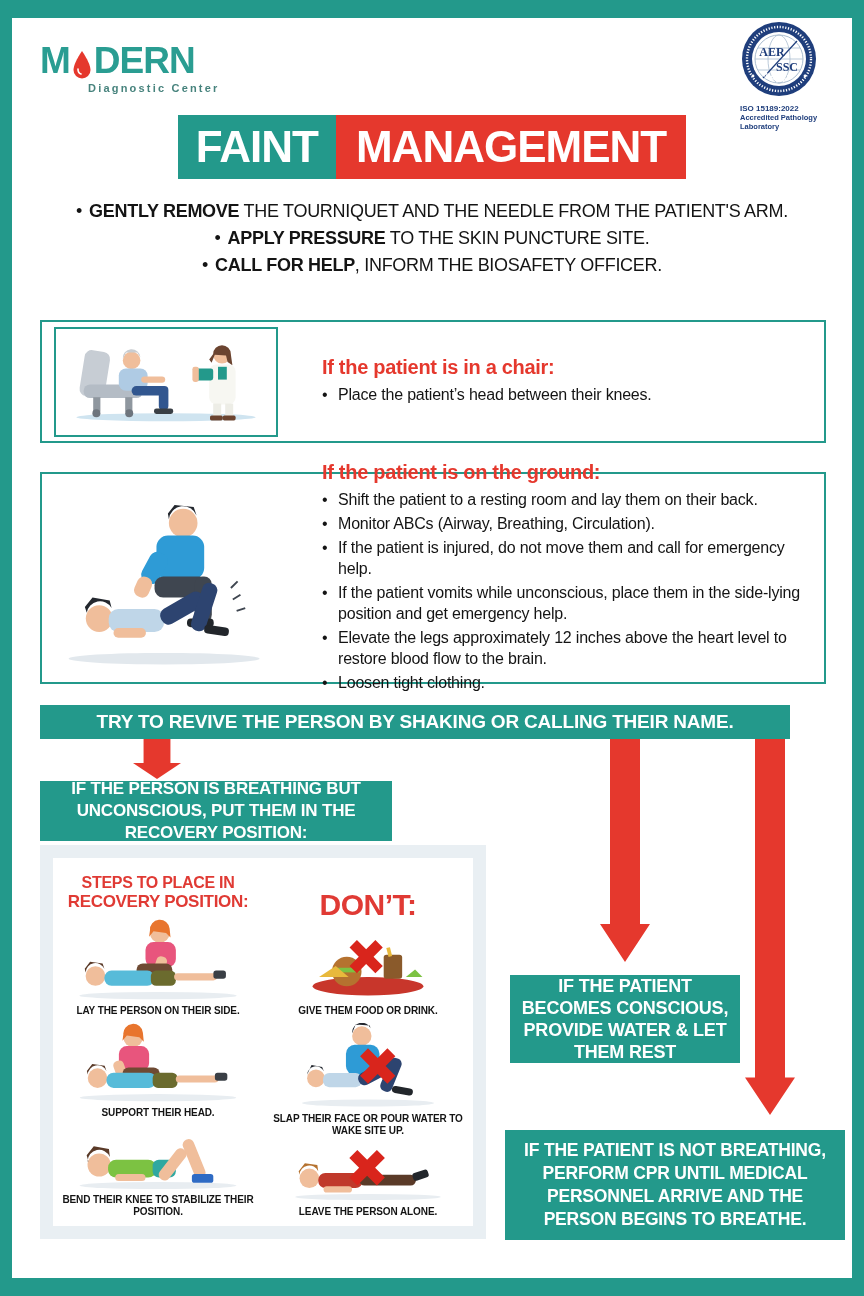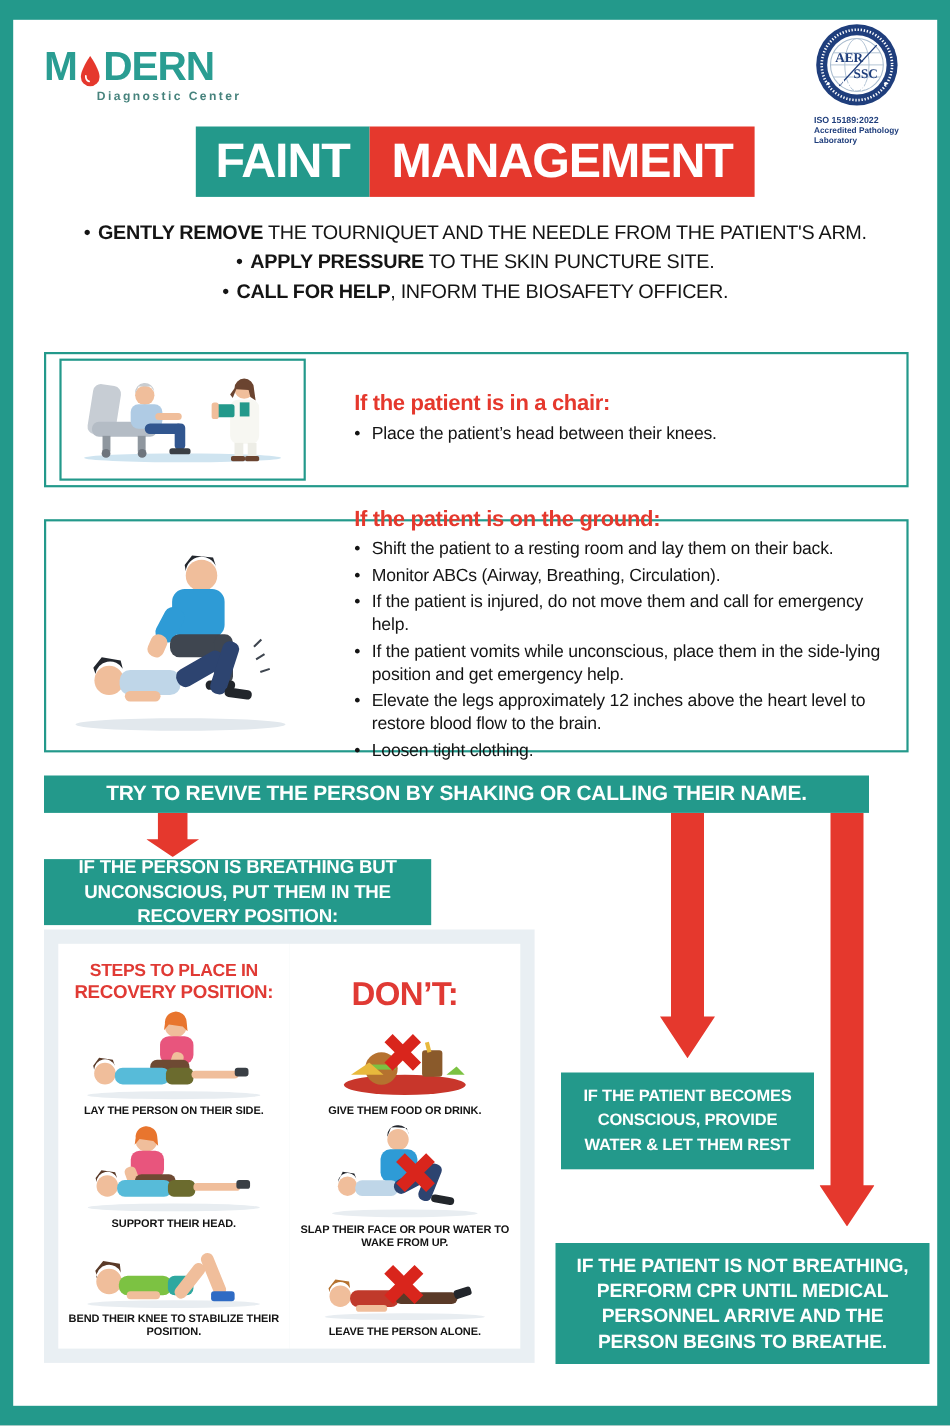--- a/index.html
+++ b/index.html
@@ -61,21 +61,21 @@
     clip-path:polygon(20% 0,80% 0,80% 83%,100% 83%,50% 100%,0 83%,20% 83%);}
   .arrow-long{left:733px;top:721px;width:50px;height:376px;
     clip-path:polygon(20% 0,80% 0,80% 90%,100% 90%,50% 100%,0 90%,20% 90%);}
   
   .teal-box{
     position:absolute;background:#23998B;color:#fff;font-weight:800;
     display:flex;align-items:center;justify-content:center;text-align:center;
     letter-spacing:-0.2px;
   }
   .box-breathing{left:28px;top:763px;width:352px;height:60px;font-size:17px;line-height:22px;padding:0 18px;}
-  .box-conscious{left:498px;top:957px;width:230px;height:88px;font-size:15px;line-height:22px;padding:0 10px;}
+  .box-conscious{left:498px;top:957px;width:230px;height:88px;font-size:18px;line-height:22px;padding:0 10px;}
   .box-cpr{left:493px;top:1112px;width:340px;height:110px;font-size:17.5px;line-height:23px;padding:0 14px;}
   
   .panels{
     position:absolute;left:28px;top:827px;width:446px;height:394px;
     background:#E9EFF3;display:flex;padding:13px;
   }
   .panel{background:#fff;flex:1;display:flex;flex-direction:column;align-items:center;padding:10px 6px 8px 6px;}
   .rec-h1{color:#E03A34;font-weight:700;font-size:16px;letter-spacing:-0.3px;margin-top:6px;}
   .rec-h2{color:#E03A34;font-weight:800;font-size:17px;letter-spacing:-0.3px;}
   .dont-h{color:#E03A34;font-weight:800;font-size:30px;letter-spacing:-0.5px;margin-top:20px;}
@@ -337,21 +337,21 @@
             <path d="M67 11 a11 11 0 0 1 22 -2 l-2 -7 -16 -1 -4 10 z" fill="#23272E"></path>
             <rect x="60" y="24" width="38" height="34" rx="10" fill="#2E9BD6"></rect>
             <circle cx="26" cy="62" r="10" fill="#F0BE9B"></circle>
             <path d="M16 58 a10 10 0 0 1 19 -4 l-2 -5 -12 -2 -5 11 z" fill="#23272E"></path>
             <rect x="34" y="56" width="44" height="16" rx="7" fill="#BFD6E8"></rect>
             <rect x="72" y="48" width="44" height="15" rx="7" fill="#2D4470" transform="rotate(-28 94 55)"></rect>
             <rect x="104" y="38" width="14" height="40" rx="6" fill="#2D4470" transform="rotate(22 111 58)"></rect>
             <rect x="112" y="72" width="24" height="8" rx="4" fill="#22262B" transform="rotate(10 124 76)"></rect>
             <path d="M85 28 l11 11 11 -11 9 9 -11 11 11 11 -9 9 -11 -11 -11 11 -9 -9 11 -11 -11 -11 z" fill="#D9251C"></path>
           </svg>
-          <div class="fig-cap">SLAP THEIR FACE OR POUR WATER TO WAKE FROM UP.</div>
+          <div class="fig-cap">SLAP THEIR FACE OR POUR WATER TO WAKE SITE UP.</div>
         </div>
         <div class="spacer"></div>
         <div class="fig">
           <svg width="160" height="58" viewBox="0 0 180 64">
             <ellipse cx="90" cy="59" rx="82" ry="3.5" fill="#E8EDF1"></ellipse>
             <circle cx="24" cy="38" r="11" fill="#F0BE9B"></circle>
             <path d="M13 34 a11 11 0 0 1 21 -4 l-1 -7 -14 -2 -7 9 z" fill="#B5722F"></path>
             <rect x="34" y="32" width="50" height="17" rx="8" fill="#C0392B"></rect>
             <rect x="80" y="34" width="64" height="12" rx="6" fill="#5A3A28"></rect>
             <rect x="140" y="30" width="18" height="9" rx="3" fill="#22262B" transform="rotate(-18 149 34)"></rect>

